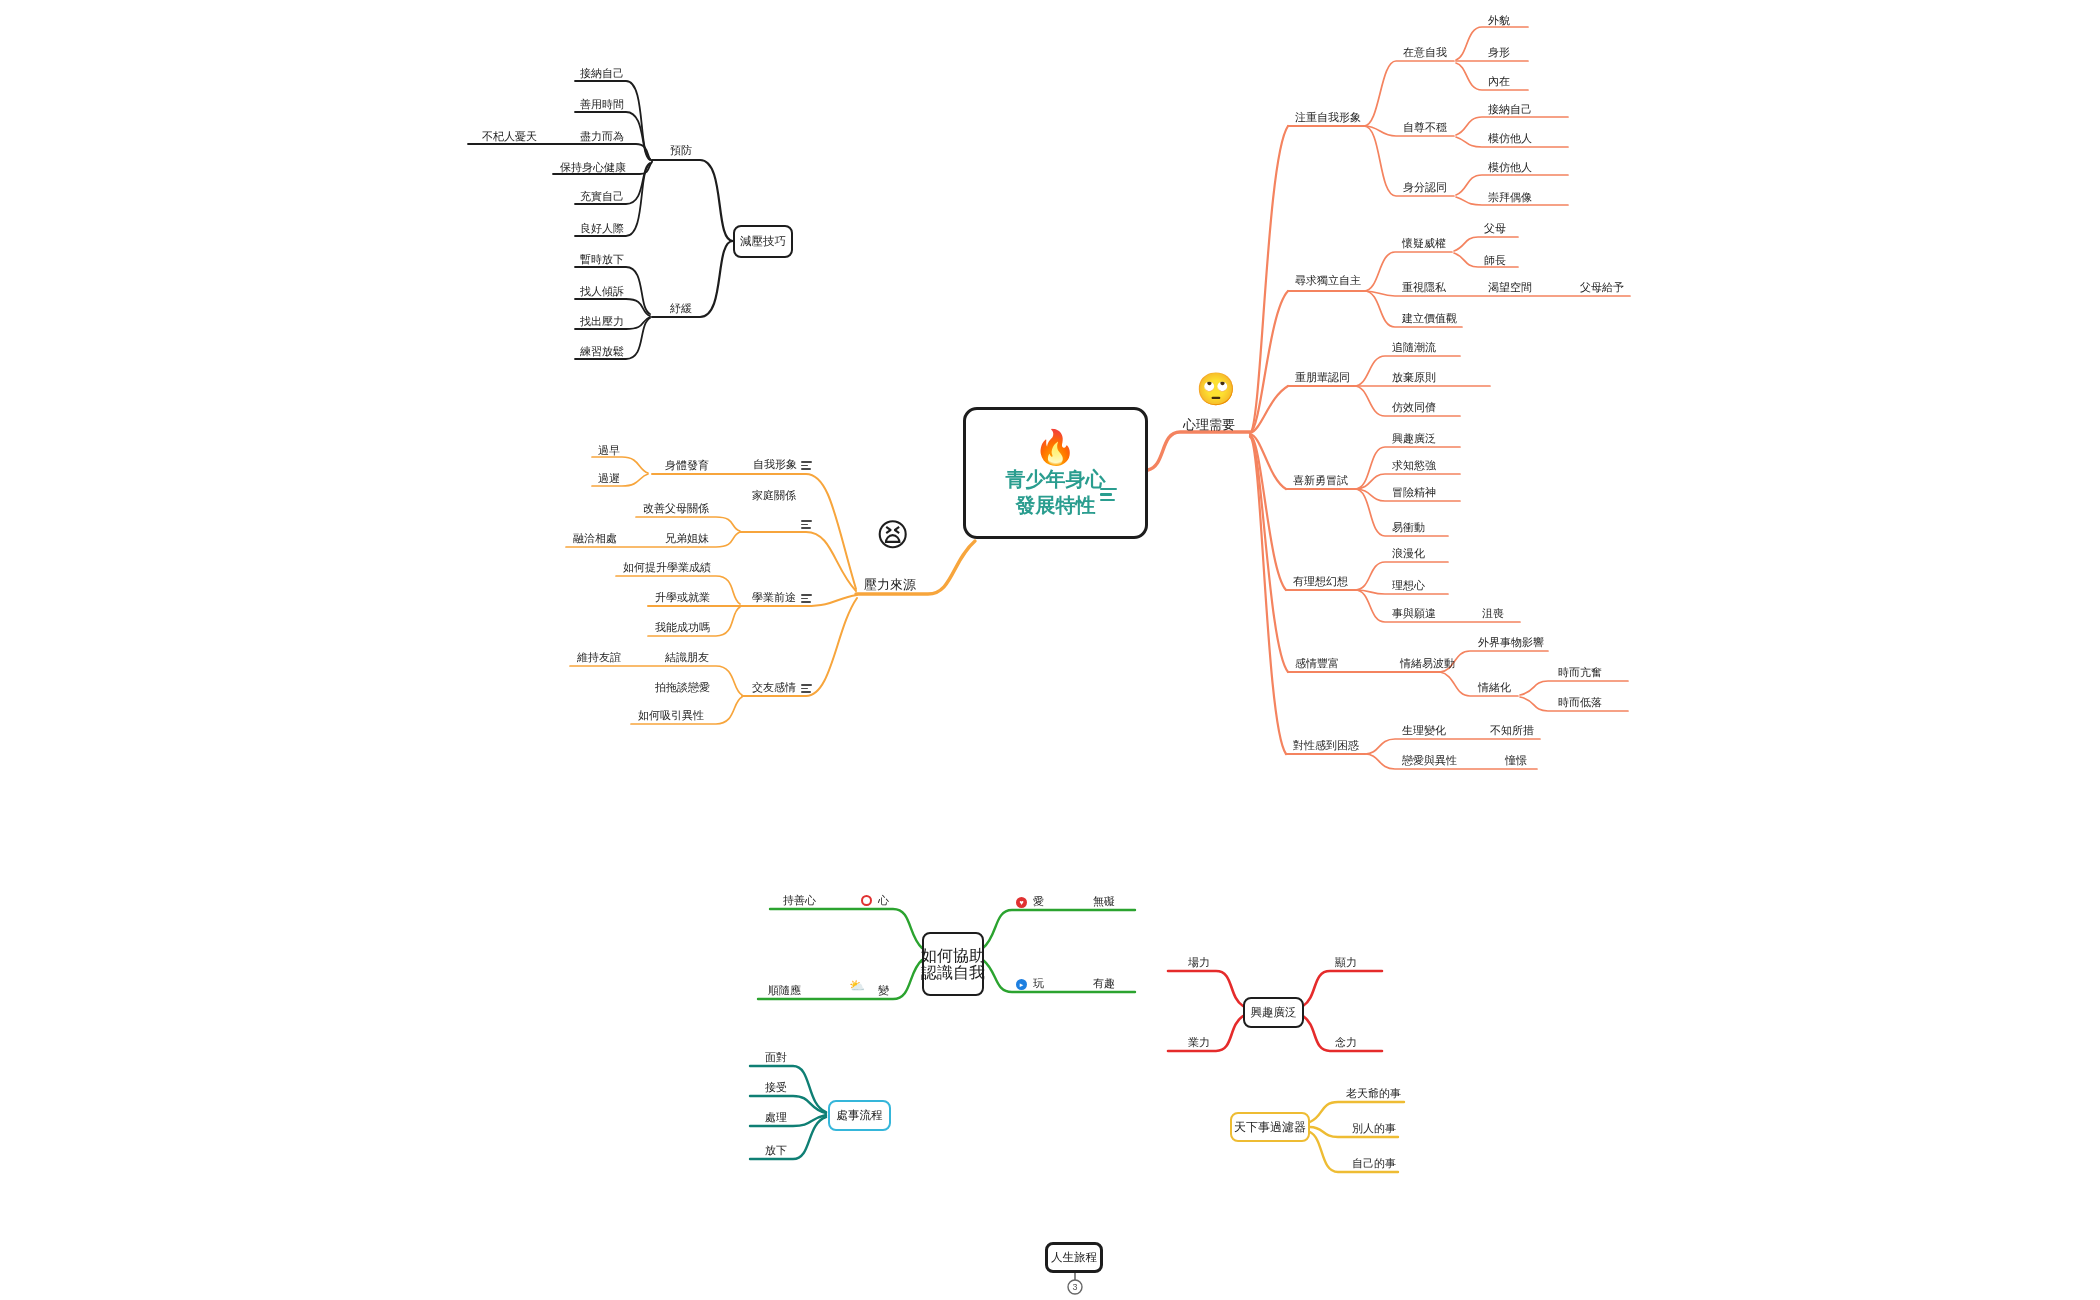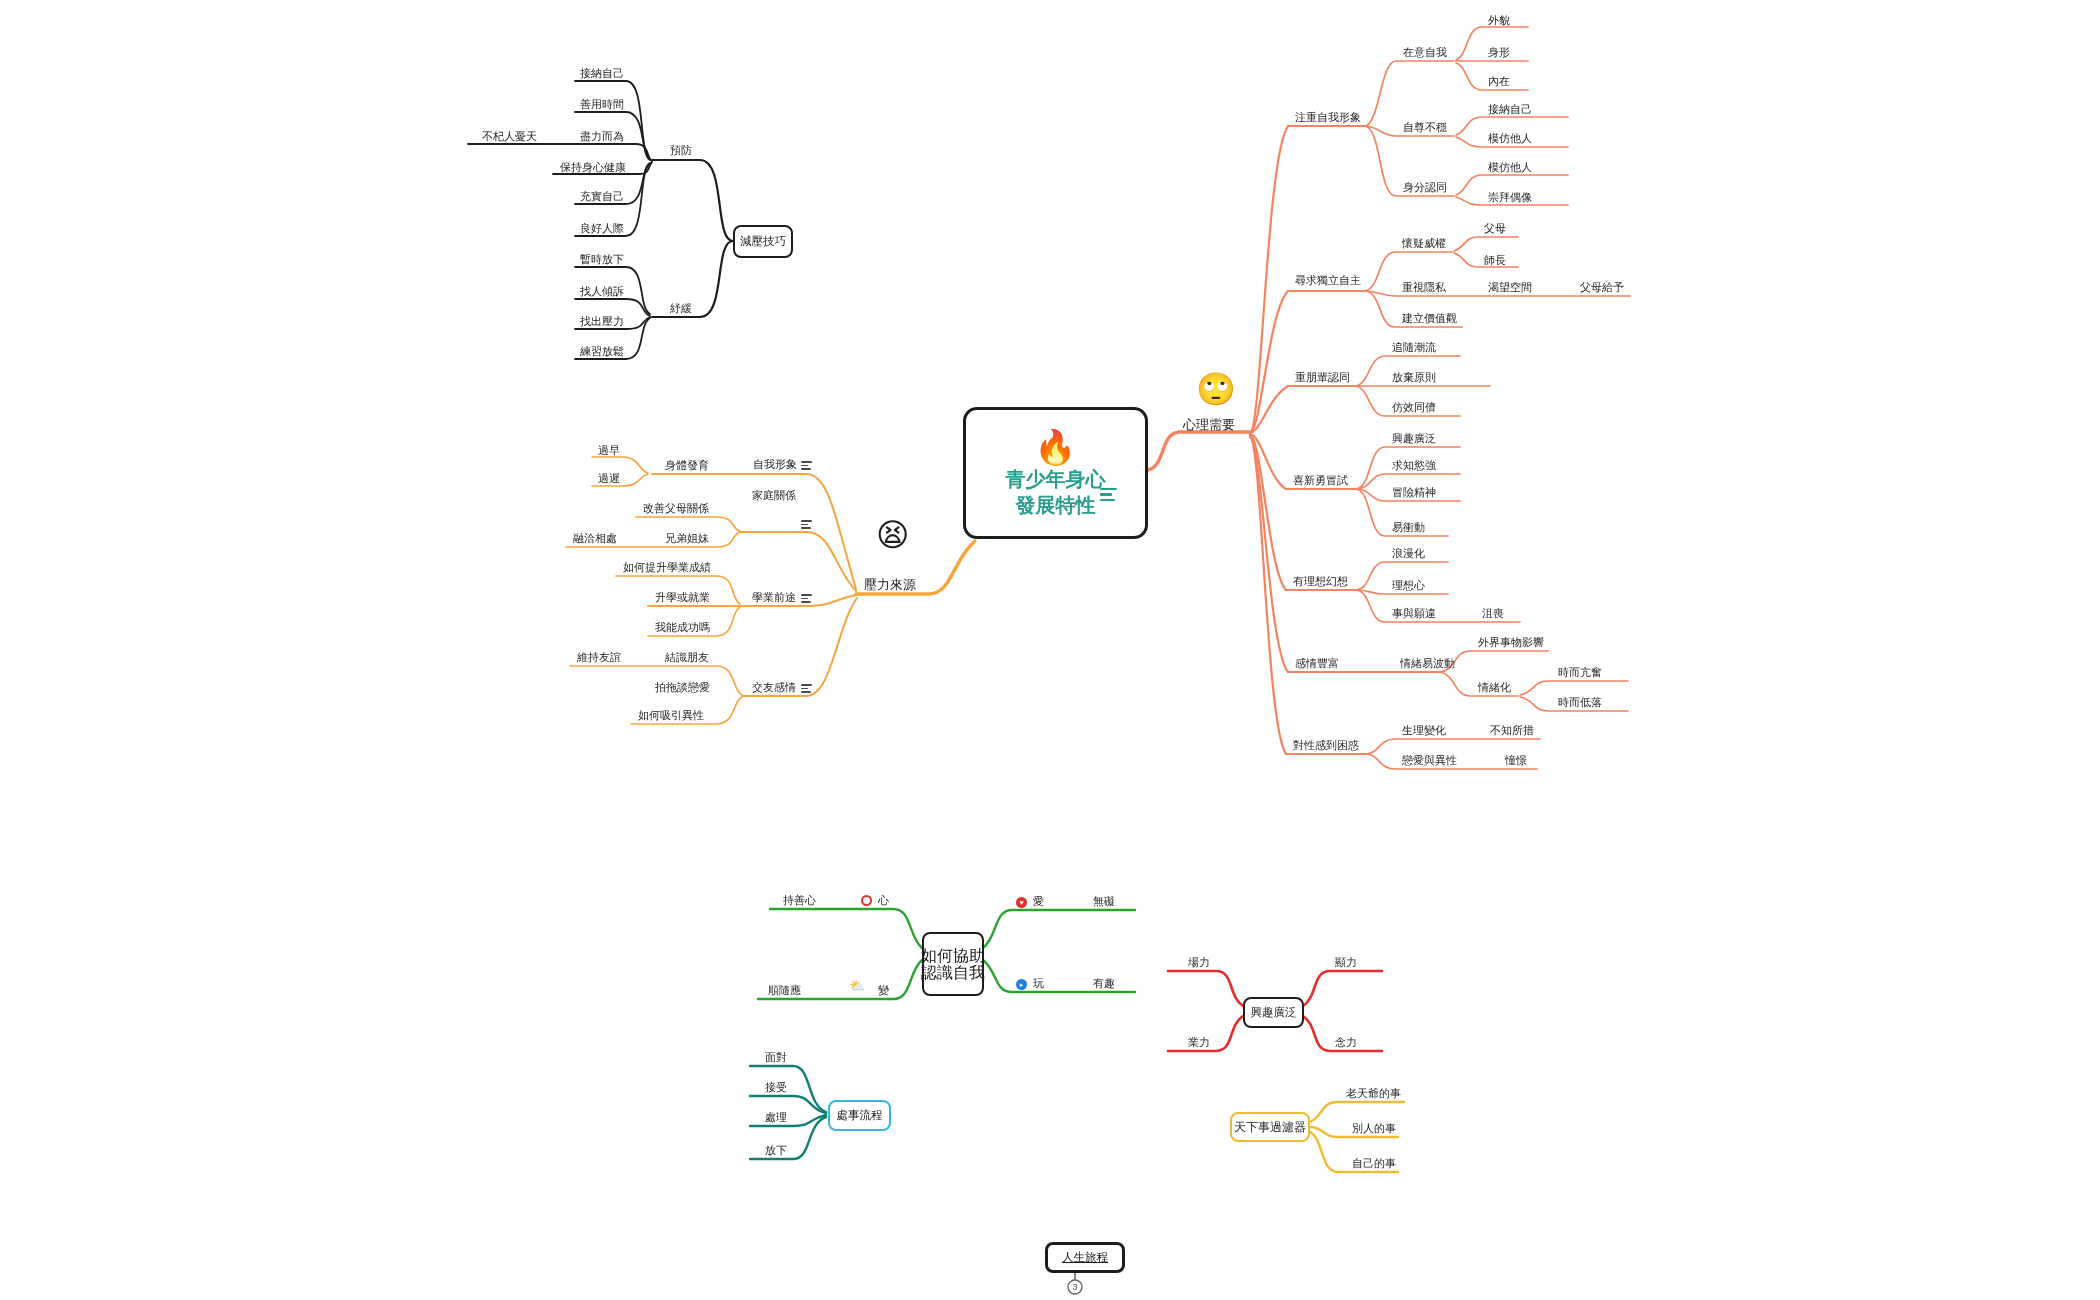--- a/index.html
+++ b/index.html
@@ -308,16 +308,16 @@
   <div class="t" style="left:765px;top:1051px;">面對</div>
   <div class="t" style="left:765px;top:1081px;">接受</div>
   <div class="t" style="left:765px;top:1111px;">處理</div>
   <div class="t" style="left:765px;top:1144px;">放下</div>
 
   <div class="node" style="left:1230px;top:1112px;width:80px;height:30px;border-color:#eebc33;font-size:12px;">天下事過濾器</div>
   <div class="t" style="left:1346px;top:1087px;">老天爺的事</div>
   <div class="t" style="left:1352px;top:1122px;">別人的事</div>
   <div class="t" style="left:1352px;top:1157px;">自己的事</div>
 
-  <div class="node" style="left:1045px;top:1242px;width:80px;height:31px;border-width:3px;text-decoration:underline;">人生旅程</div>
+  <div class="node" style="left:1045px;top:1242px;width:58px;height:31px;border-width:3px;">人生旅程</div>
   <div class="badge" style="left:1068px;top:1282px;">3</div>
 
 </div>
 
 </body></html>

